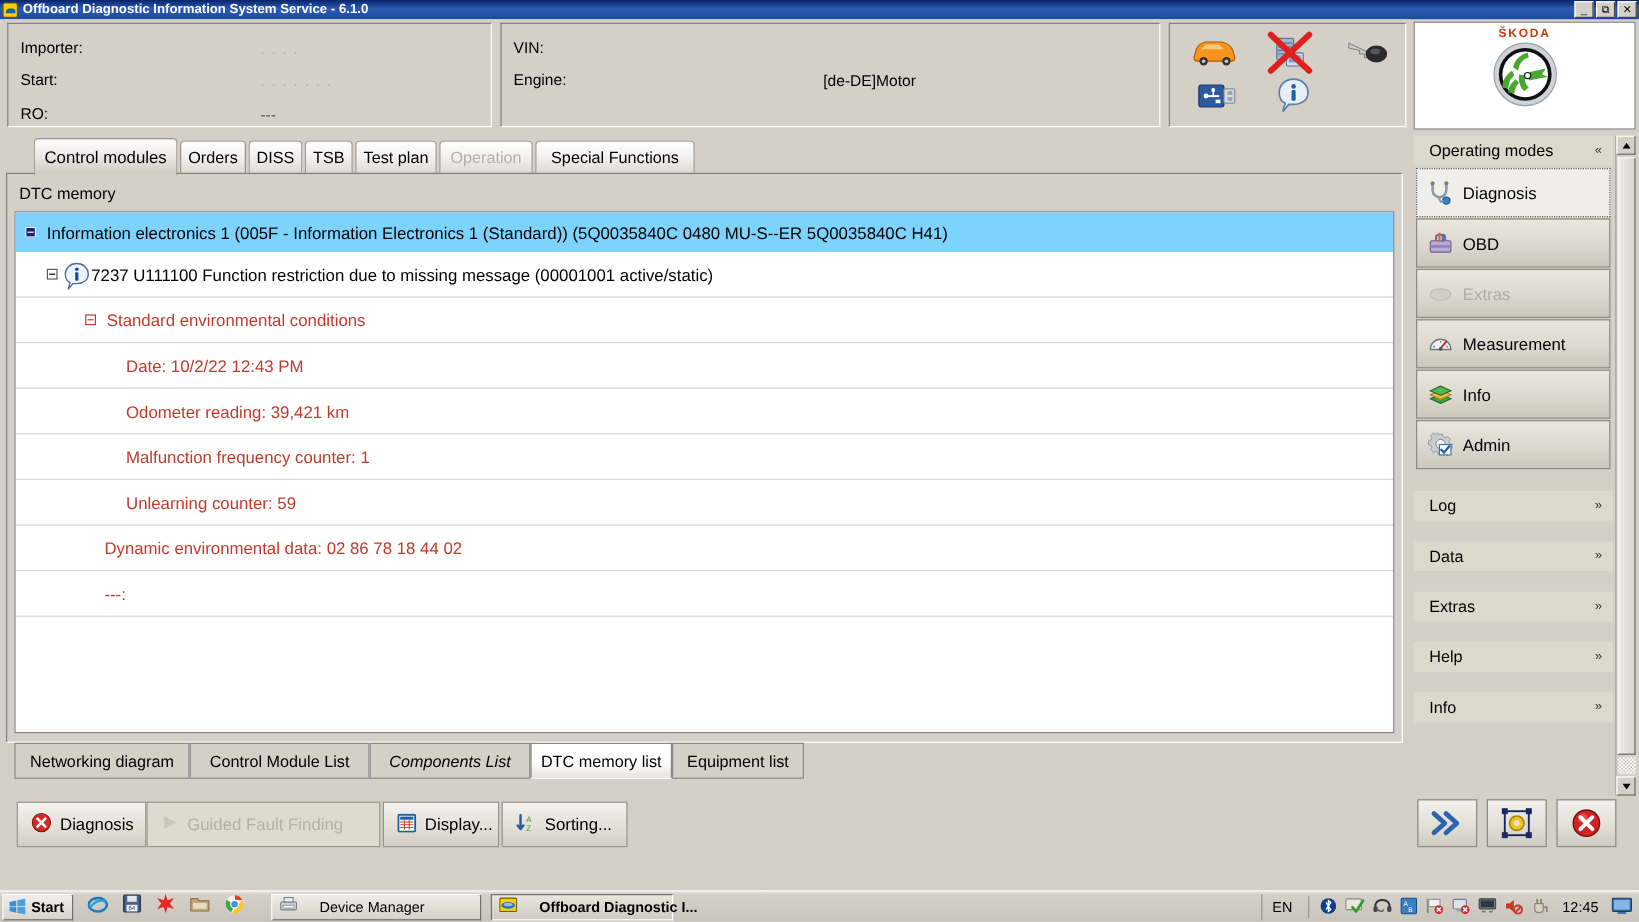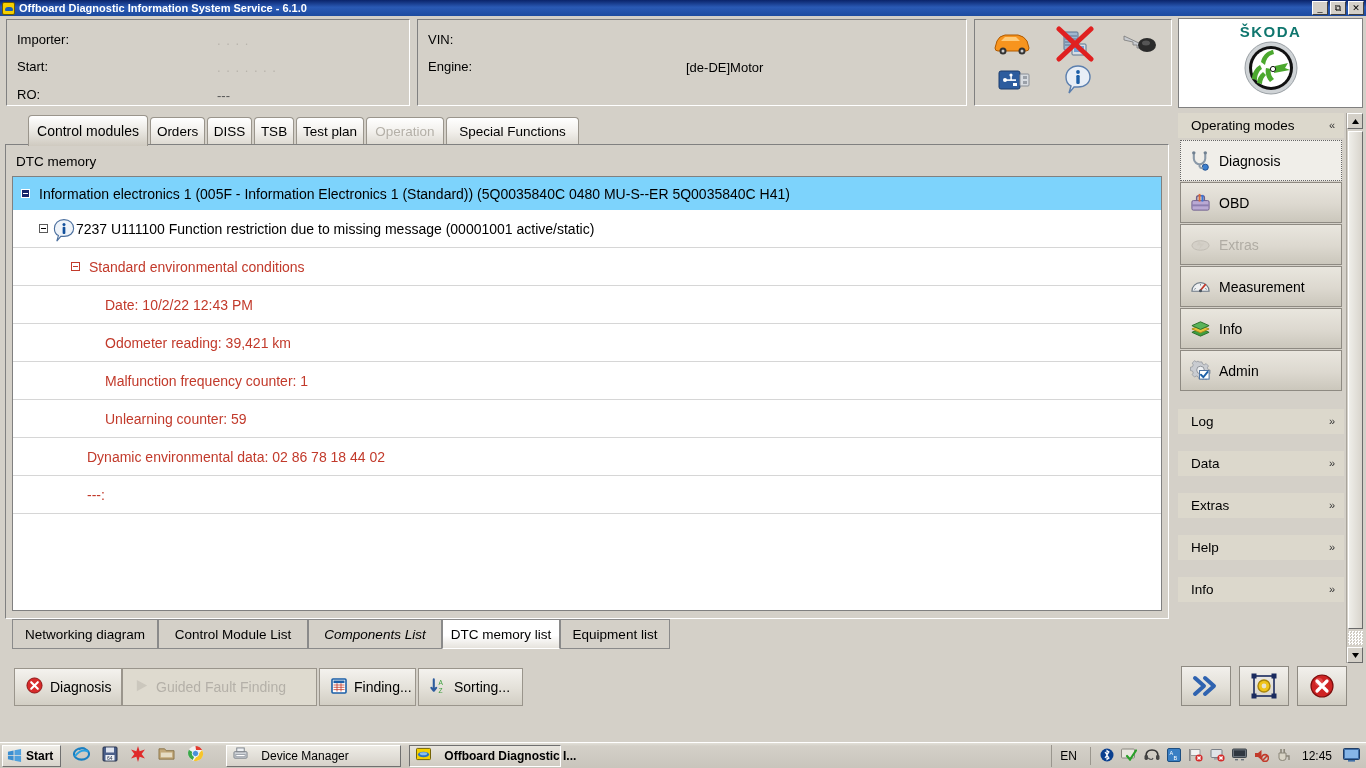--- a/index.html
+++ b/index.html
@@ -52,21 +52,21 @@
 
   #icon-grid { position: absolute; left: 8px; top: 6px; width: 180px; height: 76px; }
   .hicon { position: absolute; }
   
   #skoda {
     position: absolute; left: 1178px; top: 18px; width: 185px; height: 90px;
     background: #ffffff; border: 1px solid #808080;
     display: flex; flex-direction: column; align-items: center; justify-content: flex-start;
   }
   #skoda .sk-word {
-    font-size: 15px; font-weight: bold; letter-spacing: 1.5px; color: #0f766e; margin-top: 4px;
+    font-size: 10px; font-weight: bold; letter-spacing: 1.5px; color: #c2410c; margin-top: 4px;
   }
 
   
   #tabstrip { position: absolute; left: 0; top: 113px; width: 1175px; height: 32px; }
   .tab {
     position: absolute; top: 4px; height: 28px;
     background: linear-gradient(to bottom, #ffffff 0%, #f2f0ec 50%, #dcd8d0 100%);
     border: 1px solid #9a958c; border-bottom: none;
     border-radius: 4px 4px 0 0;
     font-size: 13.5px; color: #000;
@@ -206,21 +206,21 @@
     background: linear-gradient(to bottom, #f0eee8, #d8d4cc);
     border: 1px solid; border-color: #ffffff #707070 #707070 #ffffff;
     display: flex; align-items: center; gap: 4px;
     font-size: 12px; font-weight: bold; color: #000;
   }
   .qlaunch { display: flex; align-items: center; gap: 12px; margin-left: 12px; }
   .task-item {
     height: 22px; padding: 0 6px; margin-left: 8px;
     background: linear-gradient(to bottom, #eeece6, #d6d2ca);
     border: 1px solid; border-color: #ffffff #707070 #707070 #ffffff;
-    display: flex; align-items: center; gap: 13px;
+    display: flex; align-items: center; gap: 18px;
     font-size: 12px; color: #000; white-space: nowrap; text-align: right;
   }
   .task-item.active {
     background: linear-gradient(to bottom, #e8e5de, #cfcbc2);
     border-color: #707070 #ffffff #ffffff #707070;
     font-weight: bold;
   }
   #tray {
     position: absolute; right: 2px; top: 2px; height: 22px;
     display: flex; align-items: center; gap: 7px;
@@ -439,21 +439,21 @@
         <rect x="2.5" y="2.5" width="11" height="2.6" fill="#1b5fa8"></rect>
         <g stroke="#c23a2b" stroke-width="0.8">
           <line x1="2.5" y1="7" x2="13.5" y2="7"></line>
             <line x1="2.5" y1="9.3" x2="13.5" y2="9.3"></line>
           <line x1="2.5" y1="11.6" x2="13.5" y2="11.6"></line>
           <line x1="6" y1="5.2" x2="6" y2="13.5"></line>
             <line x1="10" y1="5.2" x2="10" y2="13.5"></line>
         </g>
       </svg>
     </span>
-    <span>Finding...</span>
+    <span>Display...</span>
   </div>
 
   <div class="bbtn" style="left:413px; width:105px">
     <span>
       <svg width="17" height="16" viewBox="0 0 18 16">
         <path d="M4 1 L4 13 M4 13 L1.5 10 M4 13 L6.5 10" stroke="#2d5c9e" stroke-width="2.2" fill="none" stroke-linecap="round"></path>
         <text x="9" y="7" font-size="7" fill="#3a9d3a" font-family="Liberation Sans, sans-serif">A</text>
         <text x="9" y="15" font-size="7" fill="#3a9d3a" font-family="Liberation Sans, sans-serif">Z</text>
       </svg>
     </span>

